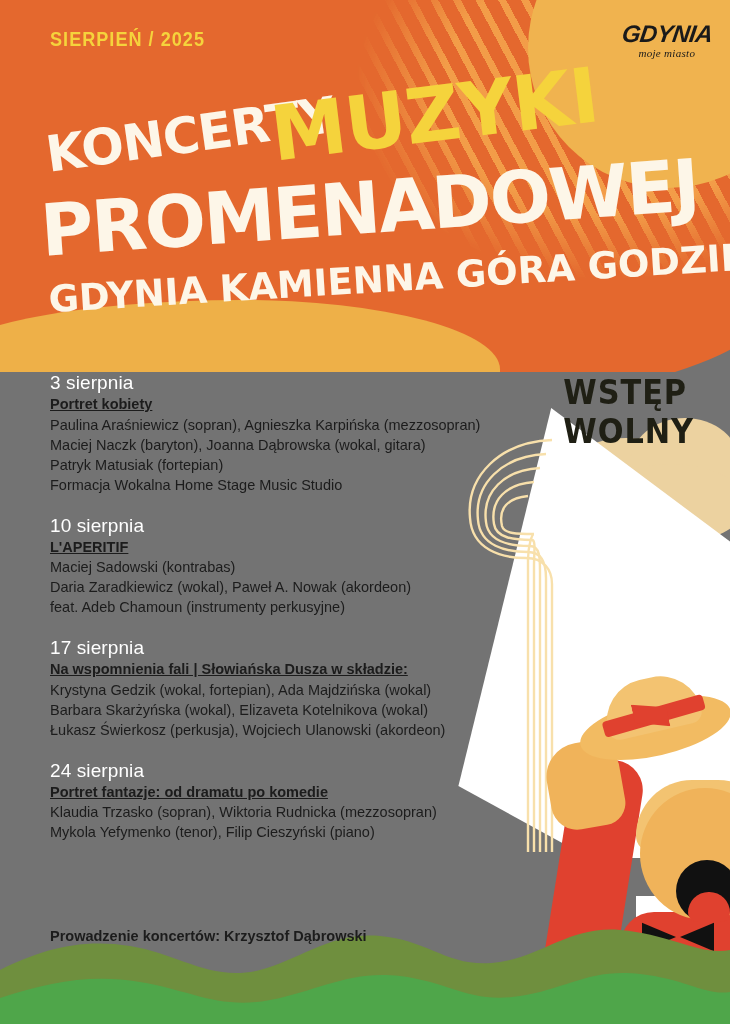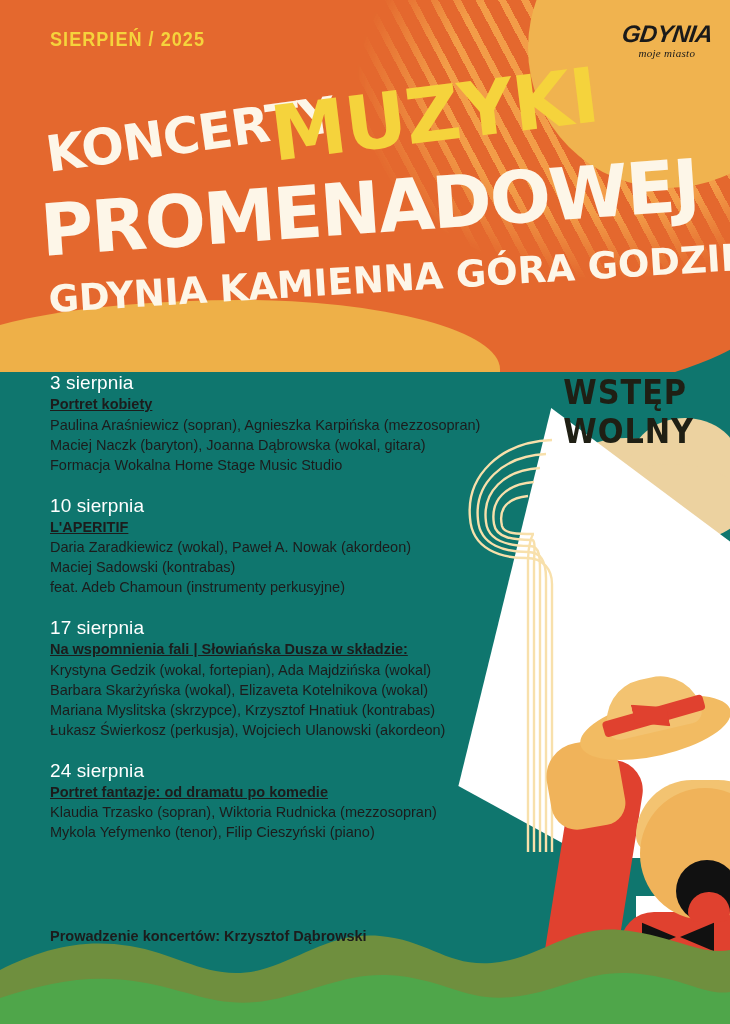--- a/index.html
+++ b/index.html
@@ -2,21 +2,21 @@
 <html lang="pl"><head>
 <meta charset="utf-8">
 <title>Koncerty Muzyki Promenadowej</title>
 <style>
   html,body{margin:0;padding:0;background:#555;}
   *{box-sizing:border-box;}
   .poster{
     position:relative;
     width:730px;height:1024px;
     overflow:hidden;
-    background:#0f766e;
+    background:#737373;
     font-family:"Liberation Sans", sans-serif;
   }
 
   
   .header{
     position:absolute;left:0;top:0;width:730px;height:372px;
     overflow:hidden;
   }
   .header-bg{
     position:absolute;left:-20px;top:-40px;width:780px;height:420px;
@@ -313,37 +313,37 @@
       </svg>
     </div>
 
     <div class="program">
 
       <div class="block">
         <div class="blk-date">3 sierpnia</div>
         <div class="blk-sub">Portret kobiety</div>
         <div class="blk-line">Paulina Araśniewicz (sopran), Agnieszka Karpińska (mezzosopran)</div>
         <div class="blk-line">Maciej Naczk (baryton), Joanna Dąbrowska (wokal, gitara)</div>
+        <div class="blk-line">Patryk Matusiak (fortepian)</div>
         <div class="blk-line">Formacja Wokalna Home Stage Music Studio</div>
       </div>
 
       <div class="block">
         <div class="blk-date">10 sierpnia</div>
         <div class="blk-sub">L'APERITIF</div>
+        <div class="blk-line">Maciej Sadowski (kontrabas)</div>
         <div class="blk-line">Daria Zaradkiewicz (wokal), Paweł A. Nowak (akordeon)</div>
-        <div class="blk-line">Maciej Sadowski (kontrabas)</div>
         <div class="blk-line">feat. Adeb Chamoun (instrumenty perkusyjne)</div>
       </div>
 
       <div class="block">
         <div class="blk-date">17 sierpnia</div>
         <div class="blk-sub">Na wspomnienia fali | Słowiańska Dusza w składzie:</div>
         <div class="blk-line">Krystyna Gedzik (wokal, fortepian), Ada Majdzińska (wokal)</div>
         <div class="blk-line">Barbara Skarżyńska (wokal), Elizaveta Kotelnikova (wokal)</div>
-        <div class="blk-line">Mariana Myslitska (skrzypce), Krzysztof Hnatiuk (kontrabas)</div>
         <div class="blk-line">Łukasz Świerkosz (perkusja), Wojciech Ulanowski (akordeon)</div>
       </div>
 
       <div class="block">
         <div class="blk-date">24 sierpnia</div>
         <div class="blk-sub">Portret fantazje: od dramatu po komedie</div>
         <div class="blk-line">Klaudia Trzasko (sopran), Wiktoria Rudnicka (mezzosopran)</div>
         <div class="blk-line">Mykola Yefymenko (tenor), Filip Cieszyński (piano)</div>
       </div>
 

